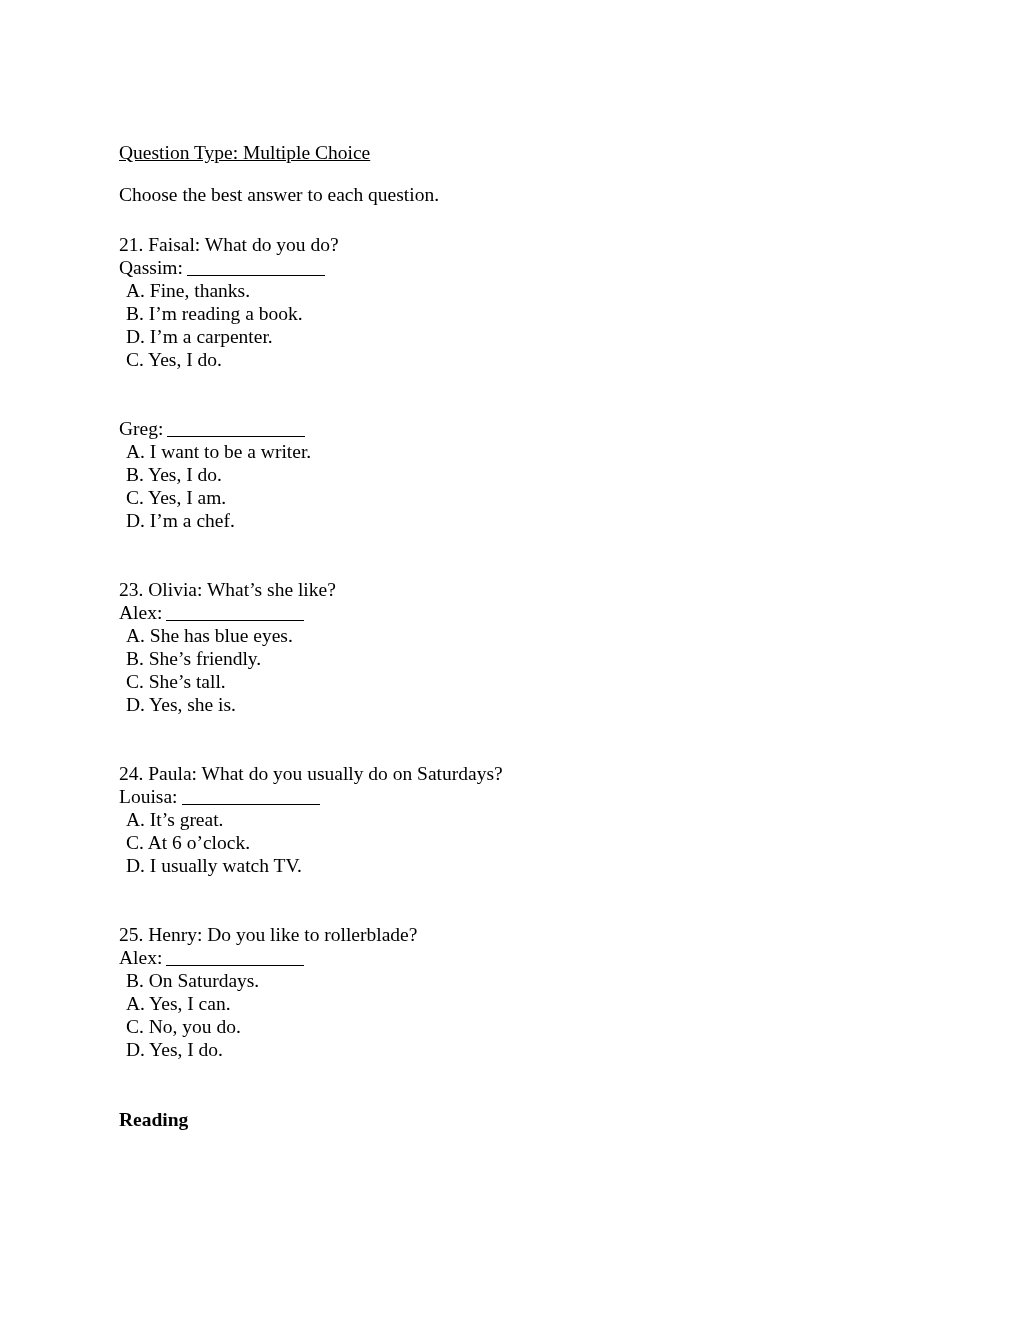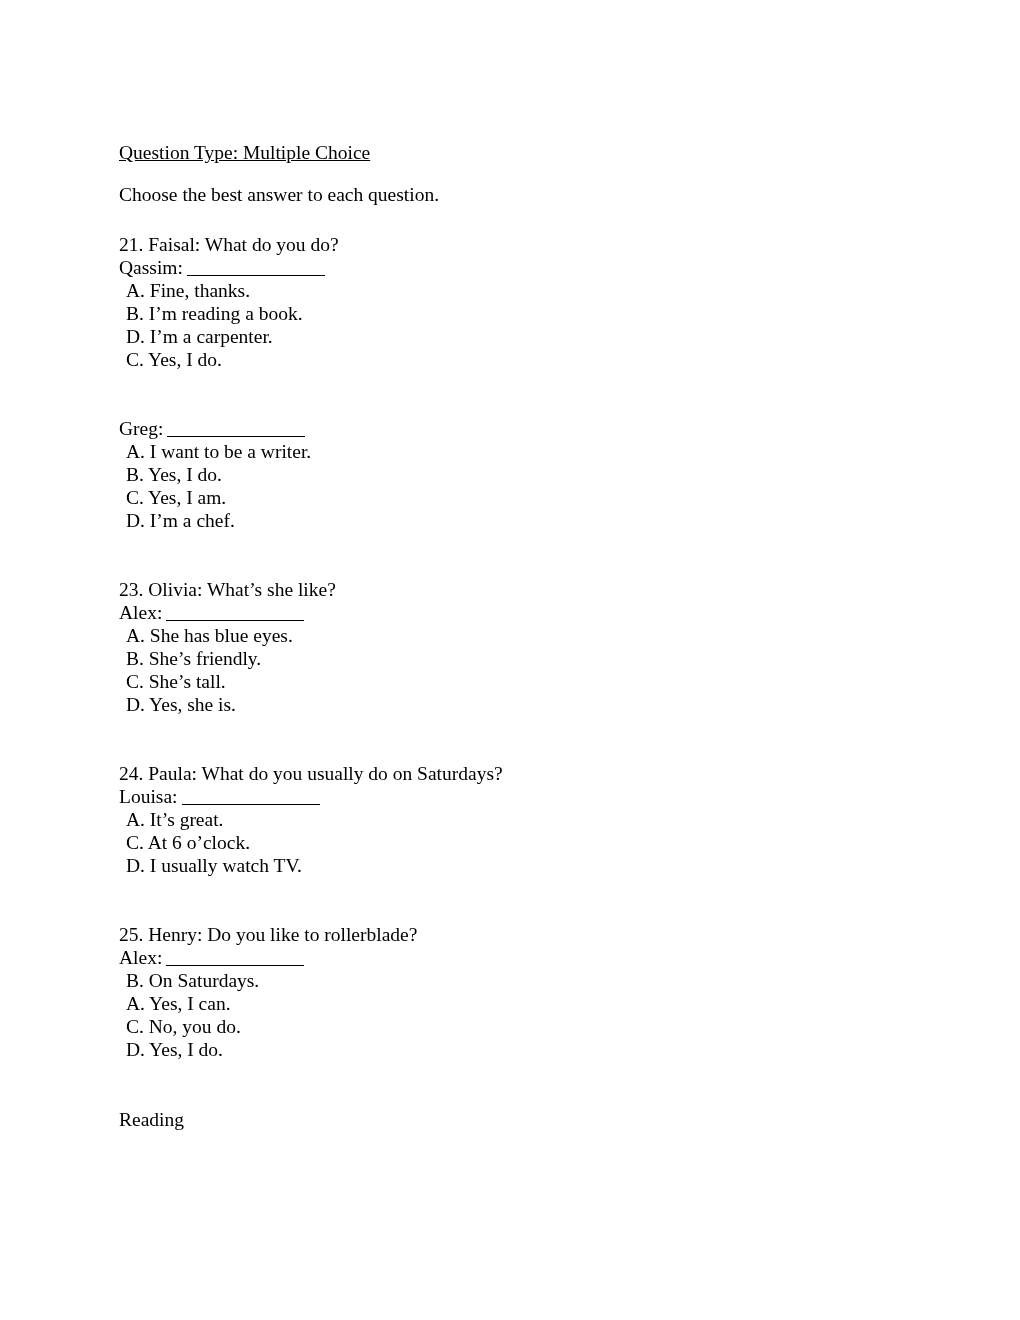--- a/index.html
+++ b/index.html
@@ -72,21 +72,21 @@
     height: 15px;
   }
   .option {
     font-size: 19.5px;
     line-height: 1.18;
     white-space: nowrap;
     margin-left: 7px;
   }
   .section-heading {
     font-size: 19.5px;
-    font-weight: normal;
+    font-weight: bold;
     line-height: 1.35;
     margin-top: 21px;
   }
 </style>
 </head>
 <body>
 
 <div class="page">
   <div class="content">
 

